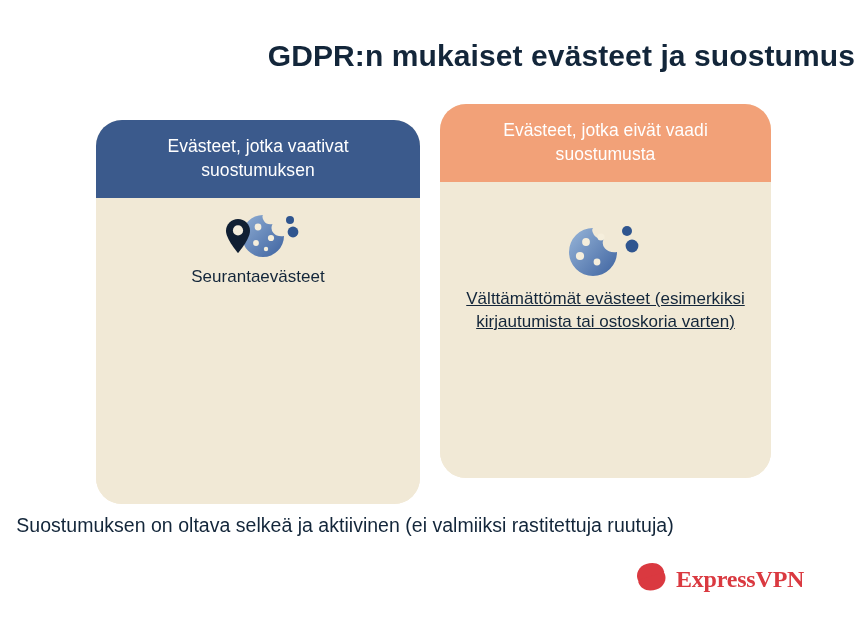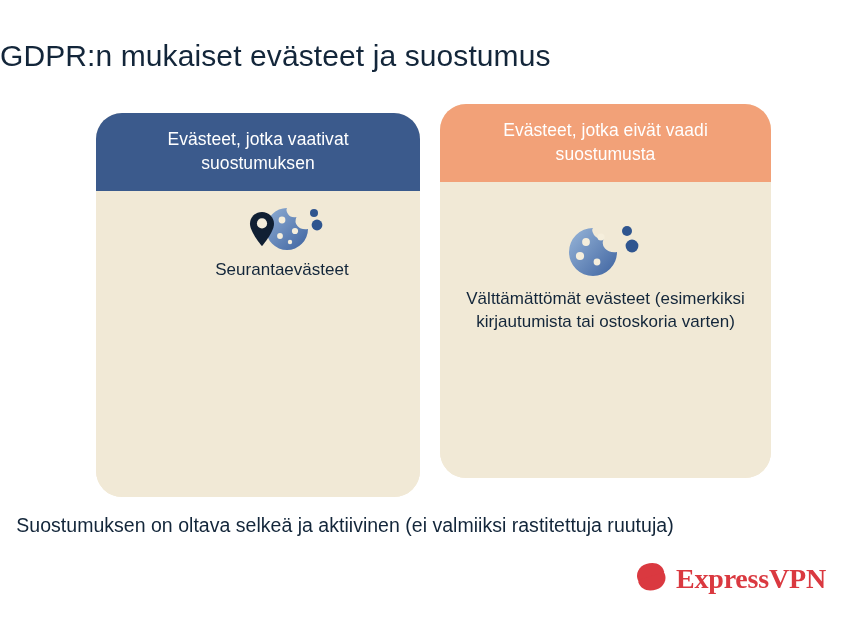--- a/index.html
+++ b/index.html
@@ -22,38 +22,38 @@
     inset: 0;
     background: #ffffff;
   }
 
   
   .page-title {
     position: absolute;
     top: 38px;
     left: 0;
     width: 855px;
-    text-align: left;
+    text-align: right;
     font-size: 30px;
-    font-weight: 400;
+    font-weight: 700;
     letter-spacing: 0.1px;
     color: #13263a;
     line-height: 1.2;
   }
 
   
   .card {
     position: absolute;
     border-radius: 26px;
     overflow: hidden;
     background: #f1e9d6;
     display: flex;
     flex-direction: column;
   }
-  .card-left  { left: 96px;  top: 113px; width: 324px; height: 384px; }
+  .card-left  { left: 96px;  top: 120px; width: 324px; height: 384px; }
   .card-right { left: 440px; top: 104px; width: 331px; height: 374px; }
 
   .card-header {
     padding: 14px 26px 16px;
     text-align: center;
     color: #ffffff;
     font-size: 17.5px;
     line-height: 1.38;
     font-weight: 400;
     letter-spacing: 0.05px;
@@ -83,27 +83,27 @@
   }
   .entry-icon svg { display: block; overflow: visible; }
   .entry-label {
     font-size: 17px;
     line-height: 1.32;
     color: #13263a;
     padding: 0 14px;
     letter-spacing: 0.02px;
   }
 
-  .entry-1 { top: 12px; padding-left: 24px; }
+  .entry-1 { top: 12px; }
   .entry-2 { top: 106px; }
   .entry-3 { top: 216px; }
 
   .entry-right { top: 42px; }
   .entry-right .entry-icon { height: 56px; margin-bottom: 8px; }
-  .entry-right .entry-label { line-height: 1.34; }
+  .entry-right .entry-label { line-height: 1.34; text-decoration: underline; }
 
   
   .footer-note {
     position: absolute;
     top: 512px;
     left: 0;
     width: 690px;
     text-align: center;
     font-size: 19.5px;
     line-height: 1.34;
@@ -116,21 +116,21 @@
     position: absolute;
     left: 634px;
     top: 562px;
     display: flex;
     align-items: center;
     gap: 8px;
   }
   .brand-mark { display: block; }
   .brand-word {
     font-family: "Liberation Serif", "DejaVu Serif", serif;
-    font-size: 28px;
+    font-size: 24px;
     font-weight: 700;
     color: #da3940;
     letter-spacing: -0.2px;
     line-height: 1;
     text-align: right;
   }
 </style>
 </head>
 <body>
 

